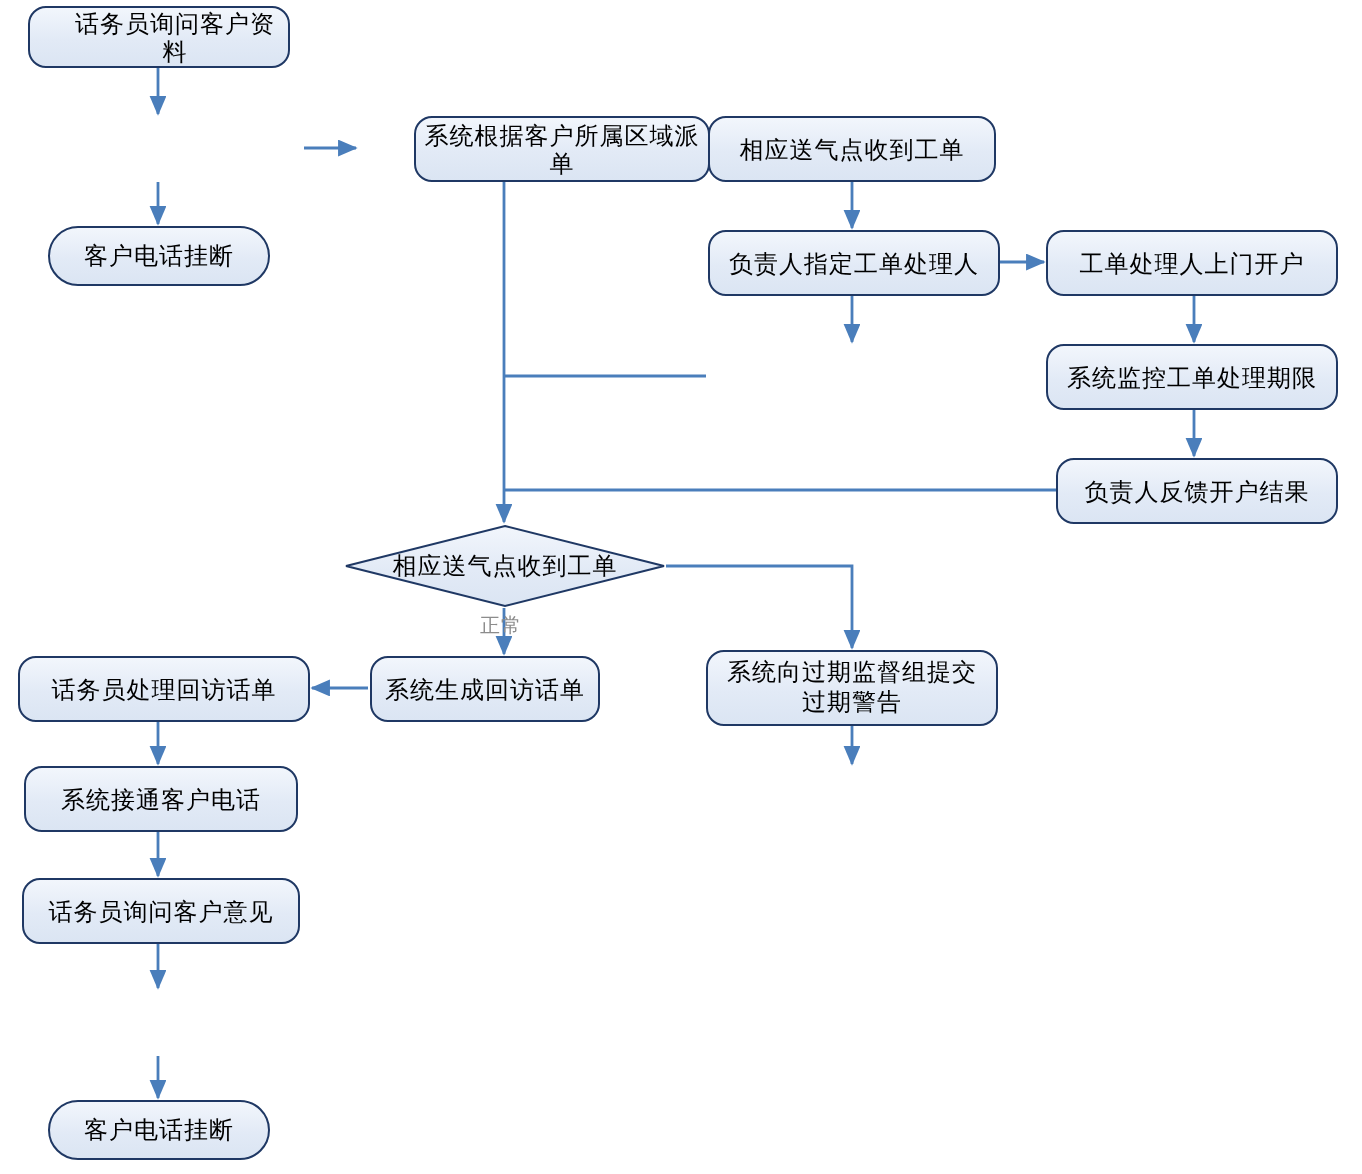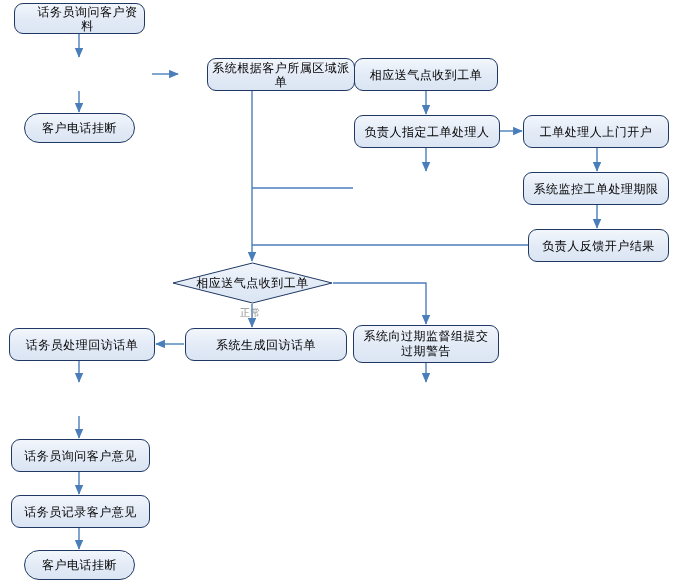--- a/index.html
+++ b/index.html
@@ -178,39 +178,39 @@
       </defs>
       <polygon points="80.5,1 160,21 80.5,41 1,21" fill="url(#diamondfill)" stroke="#1f3864" stroke-width="1"></polygon>
     </svg>
     <span class="decision-label">相应送气点收到工单</span>
   </div>
 
   <div class="edge-label" style="left:240px; top:306px;">
     <span>正常</span>
   </div>
 
-  <div class="node process" style="left:185px; top:328px; width:162px; height:33px;">
+  <div class="node process" style="left:185px; top:328px; width:115px; height:33px;">
     <span>系统生成回访话单</span>
   </div>
 
   <div class="node process two-line" style="left:353px; top:325px; width:146px; height:38px;">
     <span>系统向过期监督组提交过期警告</span>
   </div>
 
 
   <div class="node process" style="left:9px; top:328px; width:146px; height:33px;">
     <span>话务员处理回访话单</span>
   </div>
 
+  <div class="node process" style="left:12px; top:383px; width:137px; height:33px;">
+    <span>系统接通客户电话</span>
+  </div>
 
   <div class="node process" style="left:11px; top:439px; width:139px; height:33px;">
     <span>话务员询问客户意见</span>
   </div>
 
-  <div class="node process" style="left:11px; top:495px; width:139px; height:33px;">
-    <span>话务员记录客户意见</span>
-  </div>
 
   <div class="node terminator" style="left:24px; top:550px; width:111px; height:30px;">
     <span>客户电话挂断</span>
   </div>
 
 </div>
 
 </body></html>

